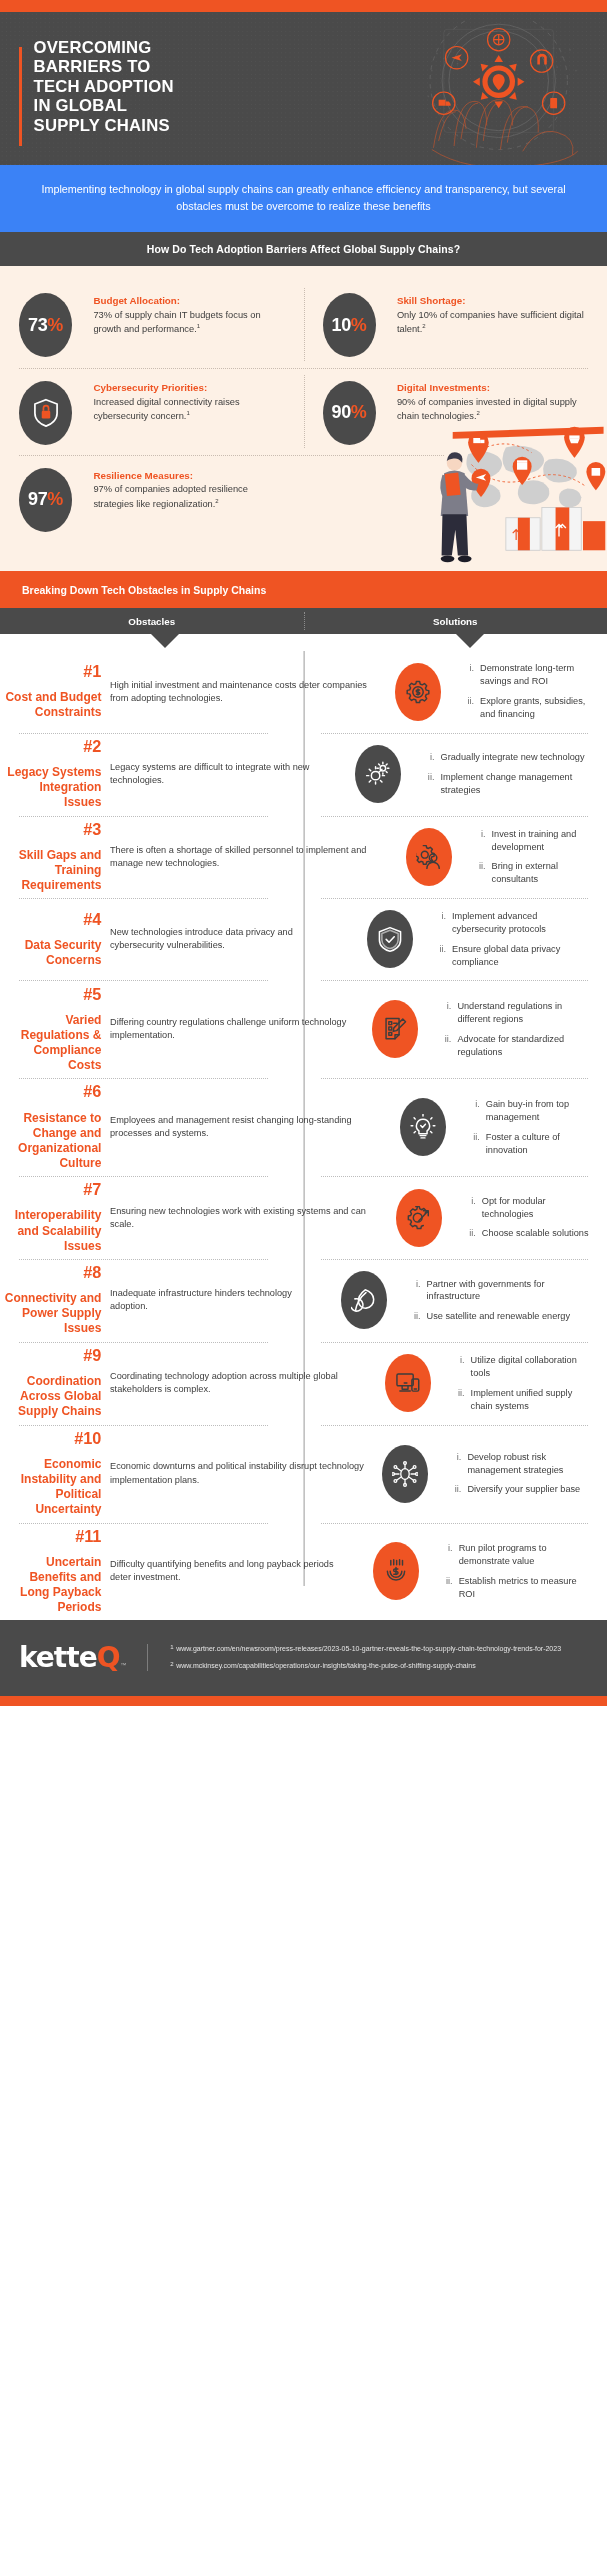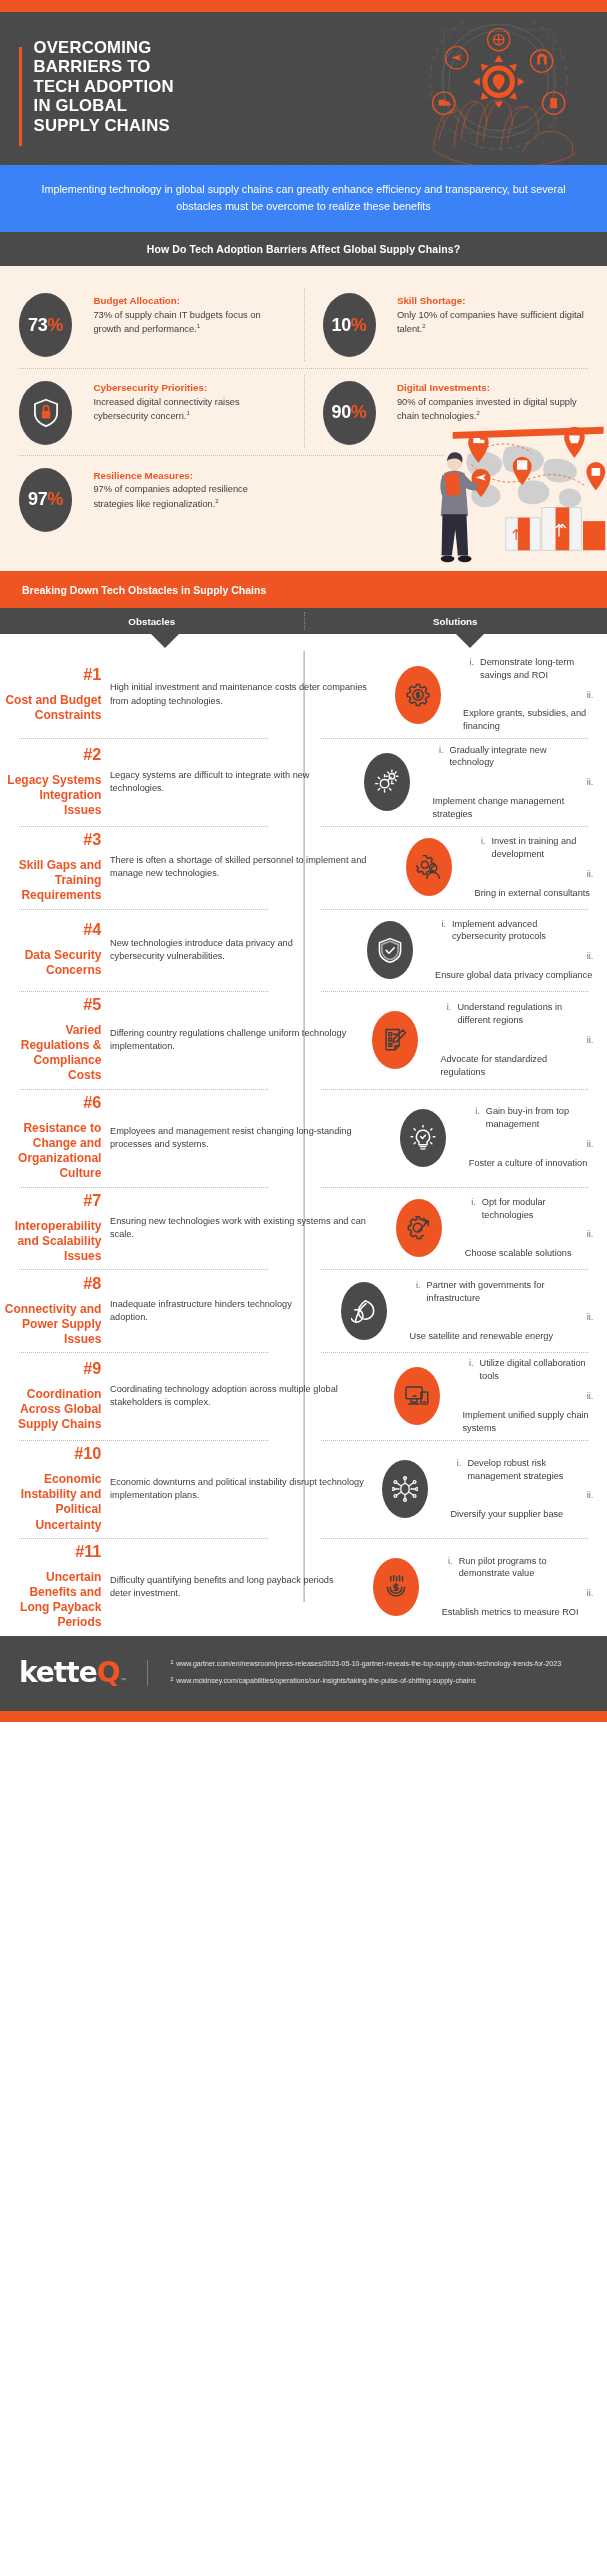--- a/index.html
+++ b/index.html
@@ -150,21 +150,21 @@
     width:46px; height:58px; border-radius:50%;
     display:flex; align-items:center; justify-content:center;
   }
   .icon-oval.orange { background:#ef5423; }
   .icon-oval.orange svg { stroke:#3d3d3d; }
   .icon-oval.dark   { background:#4a4a4a; }
   .icon-oval.dark svg { stroke:#ffffff; }
   .c-sol { flex:1 1 auto; padding-left:12px; padding-right:13.7px; }
   .c-sol ol { list-style:none; }
   .c-sol li { display:flex; gap:6px; color:#3d3d3d; font-size:9.2px; line-height:1.4; margin-bottom:6.9px; }
-  .c-sol li:last-child { margin-bottom:0;flex-direction:column; }
+  .c-sol li:last-child { margin-bottom:0; }
   .c-sol li .rn { color:#6e6e6e; flex:0 0 11px; text-align:right; }
 
   
   .footer {
     background:#4a4a4a;
     display:flex; align-items:center;
     padding:20.6px 19px 22px;
     gap:15.5px;
   }
   .logo { display:flex; align-items:baseline; }

